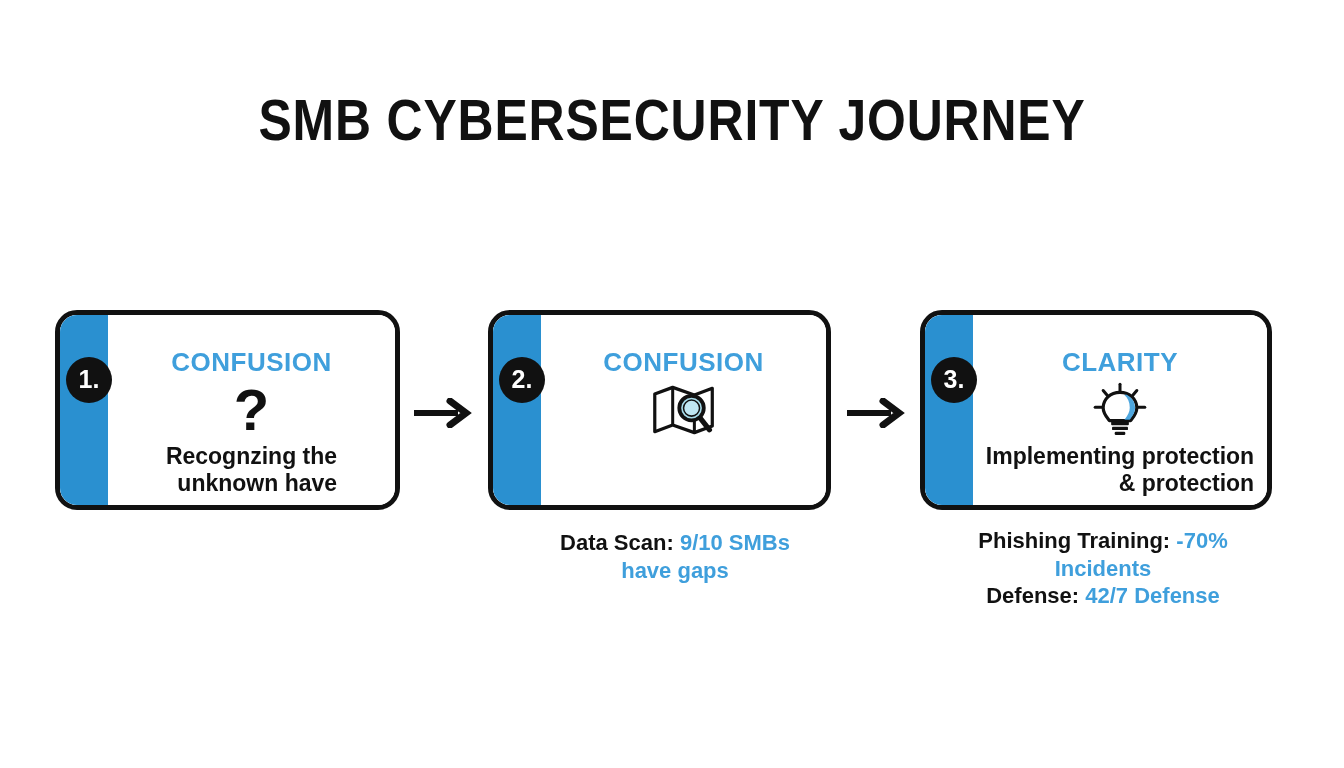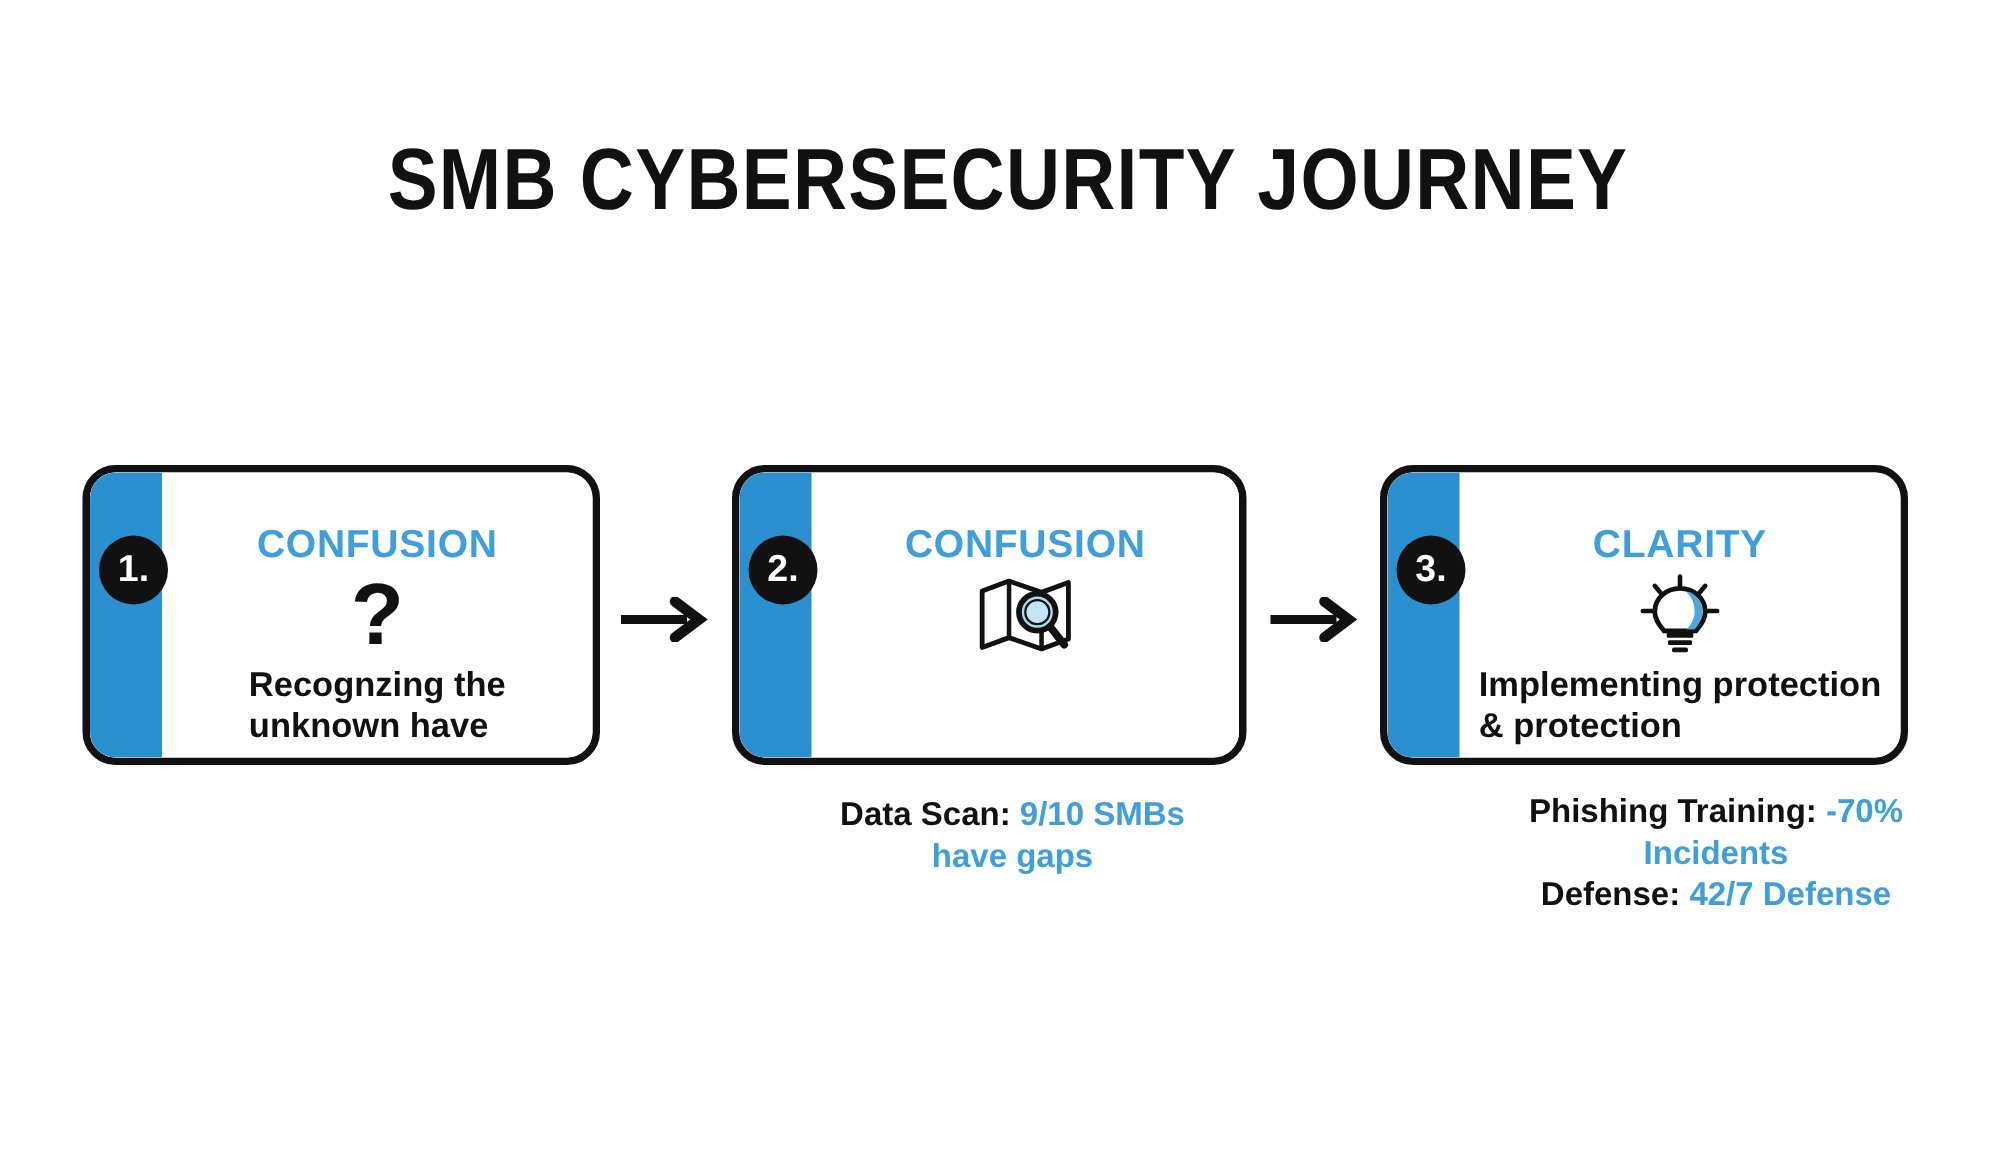--- a/index.html
+++ b/index.html
@@ -120,21 +120,21 @@
     font-weight: bold;
     font-size: 58px;
     color: #111111;
     line-height: 1;
   }
   .card-desc {
     font-family: "Liberation Sans Narrow", "Liberation Sans", sans-serif;
     font-weight: bold;
     font-size: 23px;
     color: #111111;
-    text-align: left;
+    text-align: right;
     line-height: 1.18;
     padding: 0 10px;
   }
 
   
   .arrow {
     position: absolute;
     top: 88px;
     width: 62px;
     height: 30px;
@@ -247,18 +247,18 @@
     </div>
   </div>
 </div>
 
 <div class="caption" style="left:545px; top:529px; width:260px;">
   <span>Data Scan:</span>
   <span class="val">9/10 SMBs</span><br>
   <span class="val">have gaps</span>
 </div>
 
-<div class="caption" style="left:974px; top:527px; width:340px;">
+<div class="caption" style="left:933px; top:527px; width:340px;">
   <span>Phishing Training:</span>
   <span class="val">-70% Incidents</span><br>
   <span>Defense:</span>
   <span class="val">42/7 Defense</span>
 </div>
 
 </body></html>

